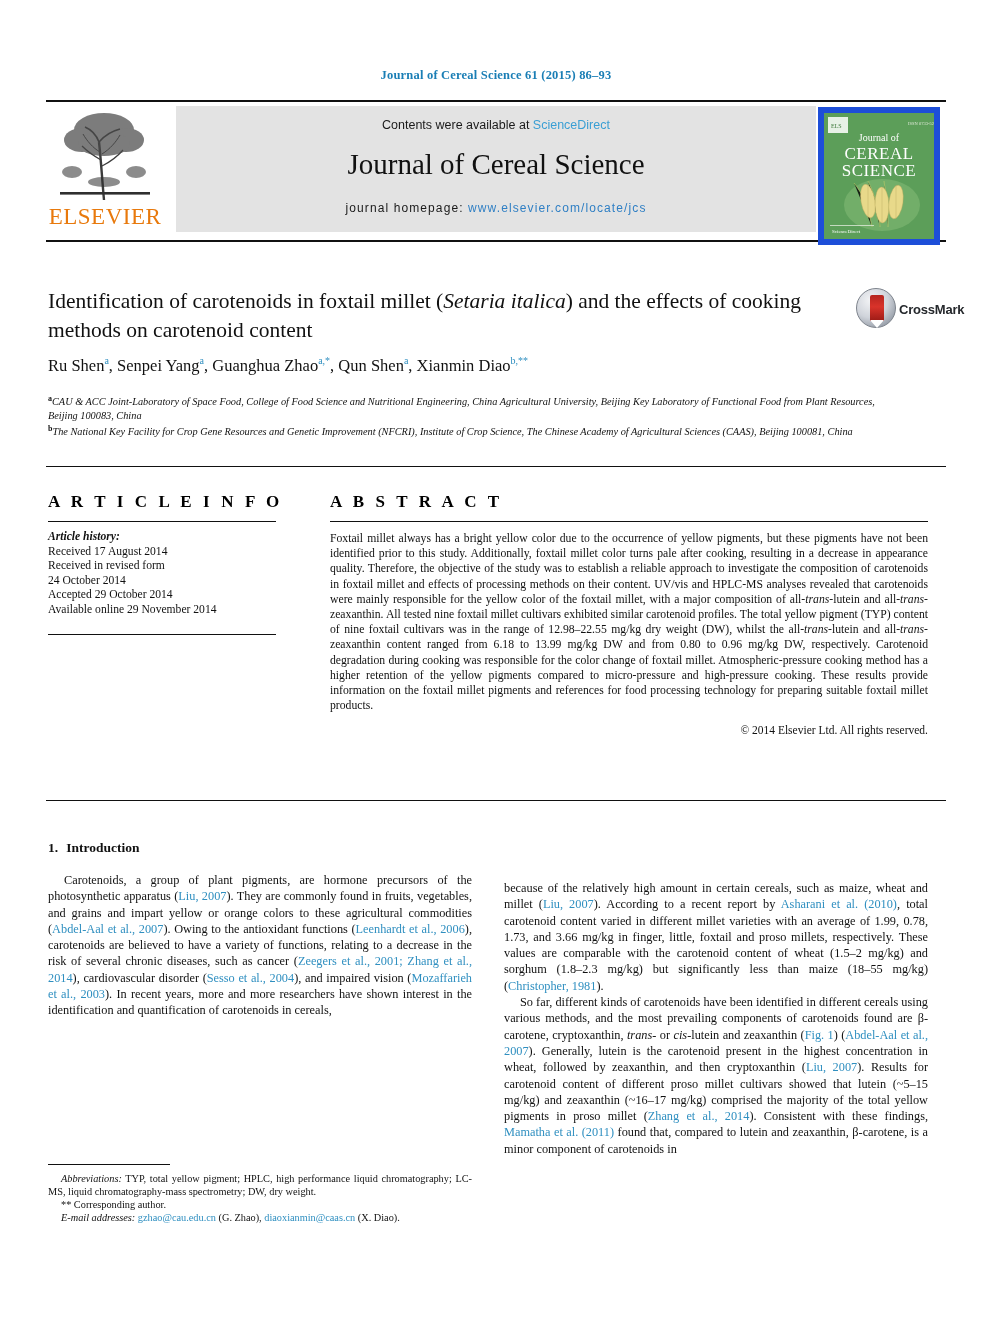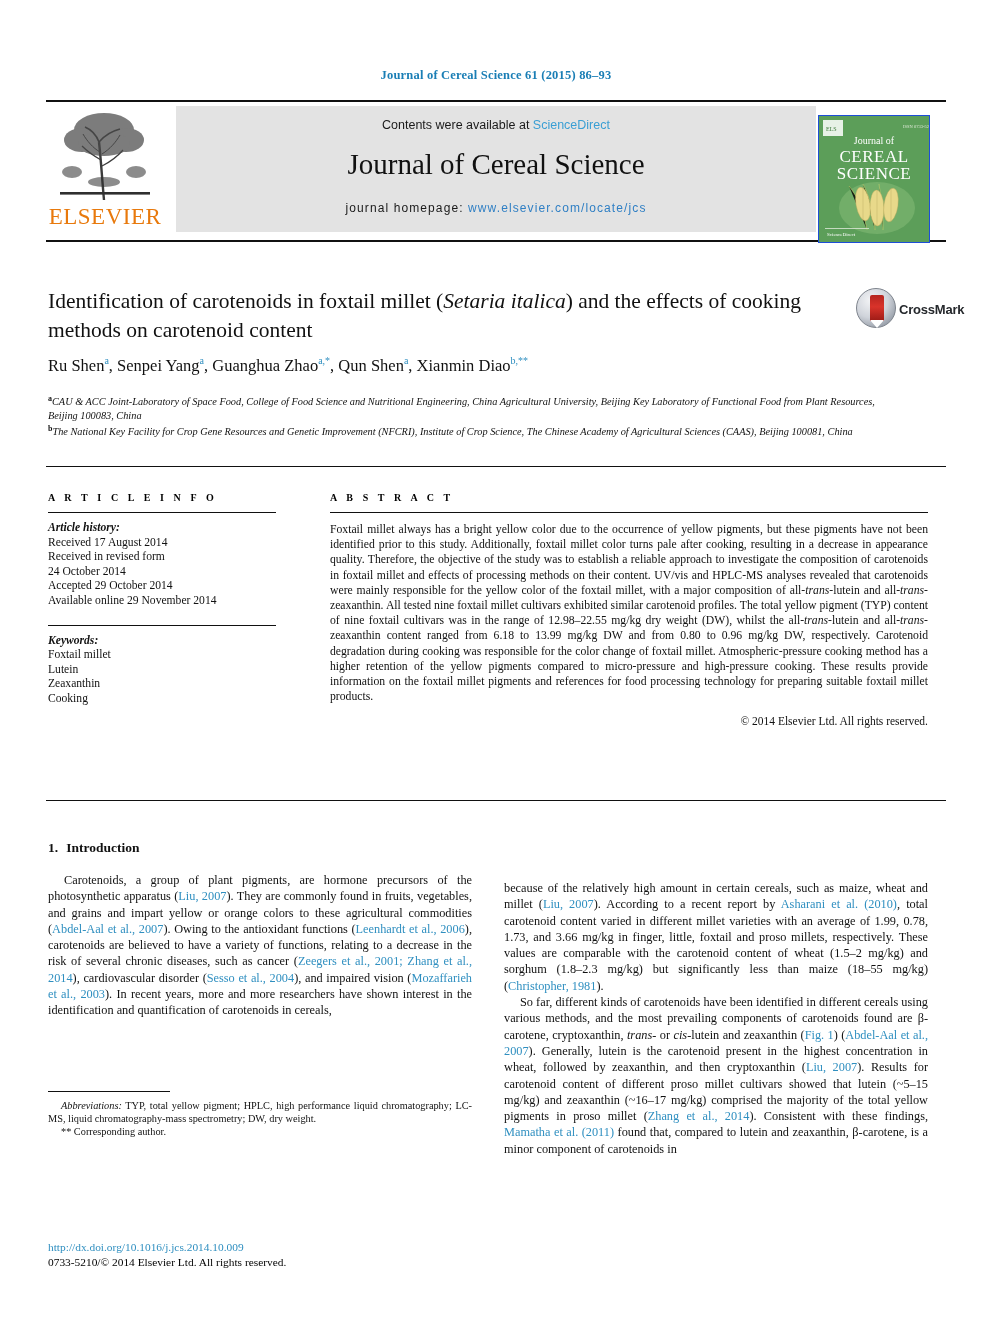--- a/index.html
+++ b/index.html
@@ -104,23 +104,23 @@
     font-family: "Liberation Sans", sans-serif;
     font-size: 12px;
     letter-spacing: 1.1px;
     color: #1a1a1a;
   }
   .homepage-line .url {
     color: #2f7fc4;
   }
   .cover-thumb {
     position: absolute;
-    left: 772px; top: 9px;
+    left: 772px; top: 1px;
     width: 110px; height: 126px;
-    border: 1px solid #1d4ed8;
+    border: 6px solid #1d4ed8;
     background: #5c9e59;
     overflow: hidden;
   }
 
   
   .rule-under-mast {
     position: absolute;
     left: 46px; top: 240px;
     width: 900px;
     border-top: 2.5px solid #111;
@@ -212,21 +212,21 @@
   }
   .band-rule-bottom {
     position: absolute;
     left: 46px; top: 800px;
     width: 900px;
     border-top: 1px solid #111;
   }
   .sect-head {
     font-family: "Liberation Serif", serif;
     font-weight: bold;
-    font-size: 10px;
+    font-size: 17px;
     letter-spacing: 3.6px;
   }
   .info-col {
     position: absolute;
     left: 48px; top: 492px;
     width: 250px;
   }
   .info-rule {
     border-top: 1px solid #111;
     margin: 9px 0 8px 0;
@@ -304,21 +304,21 @@
   .para.cont { text-indent: 0; }
   .para + .para { margin-top: 0px; }
   a.ref, .ref {
     color: #2f8fc0;
     text-decoration: none;
   }
 
   
   .footnotes {
     position: absolute;
-    left: 48px; top: 1091px;
+    left: 48px; top: 1164px;
     width: 424px;
   }
   .fn-rule {
     width: 122px;
     border-top: 1px solid #111;
     margin-bottom: 7px;
   }
   .fn {
     font-family: "Liberation Serif", serif;
     font-size: 10.3px;
@@ -457,27 +457,20 @@
     <div class="info-rule"></div>
     <div class="info-body">
       <div class="it">Article history:</div>
       <div>Received 17 August 2014</div>
       <div>Received in revised form</div>
       <div>24 October 2014</div>
       <div>Accepted 29 October 2014</div>
       <div>Available online 29 November 2014</div>
     </div>
     <div class="info-rule thick"></div>
-    <div class="info-body">
-      <div class="it">Keywords:</div>
-      <div>Foxtail millet</div>
-      <div>Lutein</div>
-      <div>Zeaxanthin</div>
-      <div>Cooking</div>
-    </div>
   </div>
 
   <div class="abs-col">
     <div class="sect-head">A B S T R A C T</div>
     <div class="abs-rule"></div>
     <div class="abstract-text">
       <span>Foxtail millet always has a bright yellow color due to the occurrence of yellow pigments, but these pigments have not been identified prior to this study. Additionally, foxtail millet color turns pale after cooking, resulting in a decrease in appearance quality. Therefore, the objective of the study was to establish a reliable approach to investigate the composition of carotenoids in foxtail millet and effects of processing methods on their content. UV/vis and HPLC-MS analyses revealed that carotenoids were mainly responsible for the yellow color of the foxtail millet, with a major composition of all-</span><i>trans</i><span>-lutein and all-</span><i>trans</i><span>-zeaxanthin. All tested nine foxtail millet cultivars exhibited similar carotenoid profiles. The total yellow pigment (TYP) content of nine foxtail cultivars was in the range of 12.98–22.55 mg/kg dry weight (DW), whilst the all-</span><i>trans</i><span>-lutein and all-</span><i>trans</i><span>-zeaxanthin content ranged from 6.18 to 13.99 mg/kg DW and from 0.80 to 0.96 mg/kg DW, respectively. Carotenoid degradation during cooking was responsible for the color change of foxtail millet. Atmospheric-pressure cooking method has a higher retention of the yellow pigments compared to micro-pressure and high-pressure cooking. These results provide information on the foxtail millet pigments and references for food processing technology for preparing suitable foxtail millet products.</span>
     </div>
     <div class="copyright">© 2014 Elsevier Ltd. All rights reserved.</div>
   </div>
@@ -493,20 +486,17 @@
 
   <div class="col-right">
     <p class="para cont"><span>because of the relatively high amount in certain cereals, such as maize, wheat and millet (</span><span class="ref">Liu, 2007</span><span>). According to a recent report by </span><span class="ref">Asharani et al. (2010)</span><span>, total carotenoid content varied in different millet varieties with an average of 1.99, 0.78, 1.73, and 3.66 mg/kg in finger, little, foxtail and proso millets, respectively. These values are comparable with the carotenoid content of wheat (1.5–2 mg/kg) and sorghum (1.8–2.3 mg/kg) but significantly less than maize (18–55 mg/kg) (</span><span class="ref">Christopher, 1981</span><span>).</span></p>
     <p class="para"><span>So far, different kinds of carotenoids have been identified in different cereals using various methods, and the most prevailing components of carotenoids found are β-carotene, cryptoxanthin, </span><i>trans</i><span>- or </span><i>cis</i><span>-lutein and zeaxanthin (</span><span class="ref">Fig. 1</span><span>) (</span><span class="ref">Abdel-Aal et al., 2007</span><span>). Generally, lutein is the carotenoid present in the highest concentration in wheat, followed by zeaxanthin, and then cryptoxanthin (</span><span class="ref">Liu, 2007</span><span>). Results for carotenoid content of different proso millet cultivars showed that lutein (~5–15 mg/kg) and zeaxanthin (~16–17 mg/kg) comprised the majority of the total yellow pigments in proso millet (</span><span class="ref">Zhang et al., 2014</span><span>). Consistent with these findings, </span><span class="ref">Mamatha et al. (2011)</span><span> found that, compared to lutein and zeaxanthin, β-carotene, is a minor component of carotenoids in</span></p>
   </div>
 
   <div class="footnotes">
     <div class="fn-rule"></div>
     <p class="fn fn-indent"><span class="lbl">Abbreviations:</span><span> TYP, total yellow pigment; HPLC, high performance liquid chromatography; LC-MS, liquid chromatography-mass spectrometry; DW, dry weight.</span></p>
     <p class="fn fn-indent"><span>**</span><span> Corresponding author.</span></p>
-  </div>
-
-  <div class="doi-block">
-    <div class="doi">http://dx.doi.org/10.1016/j.jcs.2014.10.009</div>
-    <div>0733-5210/© 2014 Elsevier Ltd. All rights reserved.</div>
-  </div>
+    <p class="fn fn-indent"><span class="lbl">E-mail addresses:</span> <span class="ref">gzhao@cau.edu.cn</span><span> (G. Zhao), </span><span class="ref">diaoxianmin@caas.cn</span><span> (X. Diao).</span></p>
+  </div>
+
 
 </div>
 
 </body></html>

